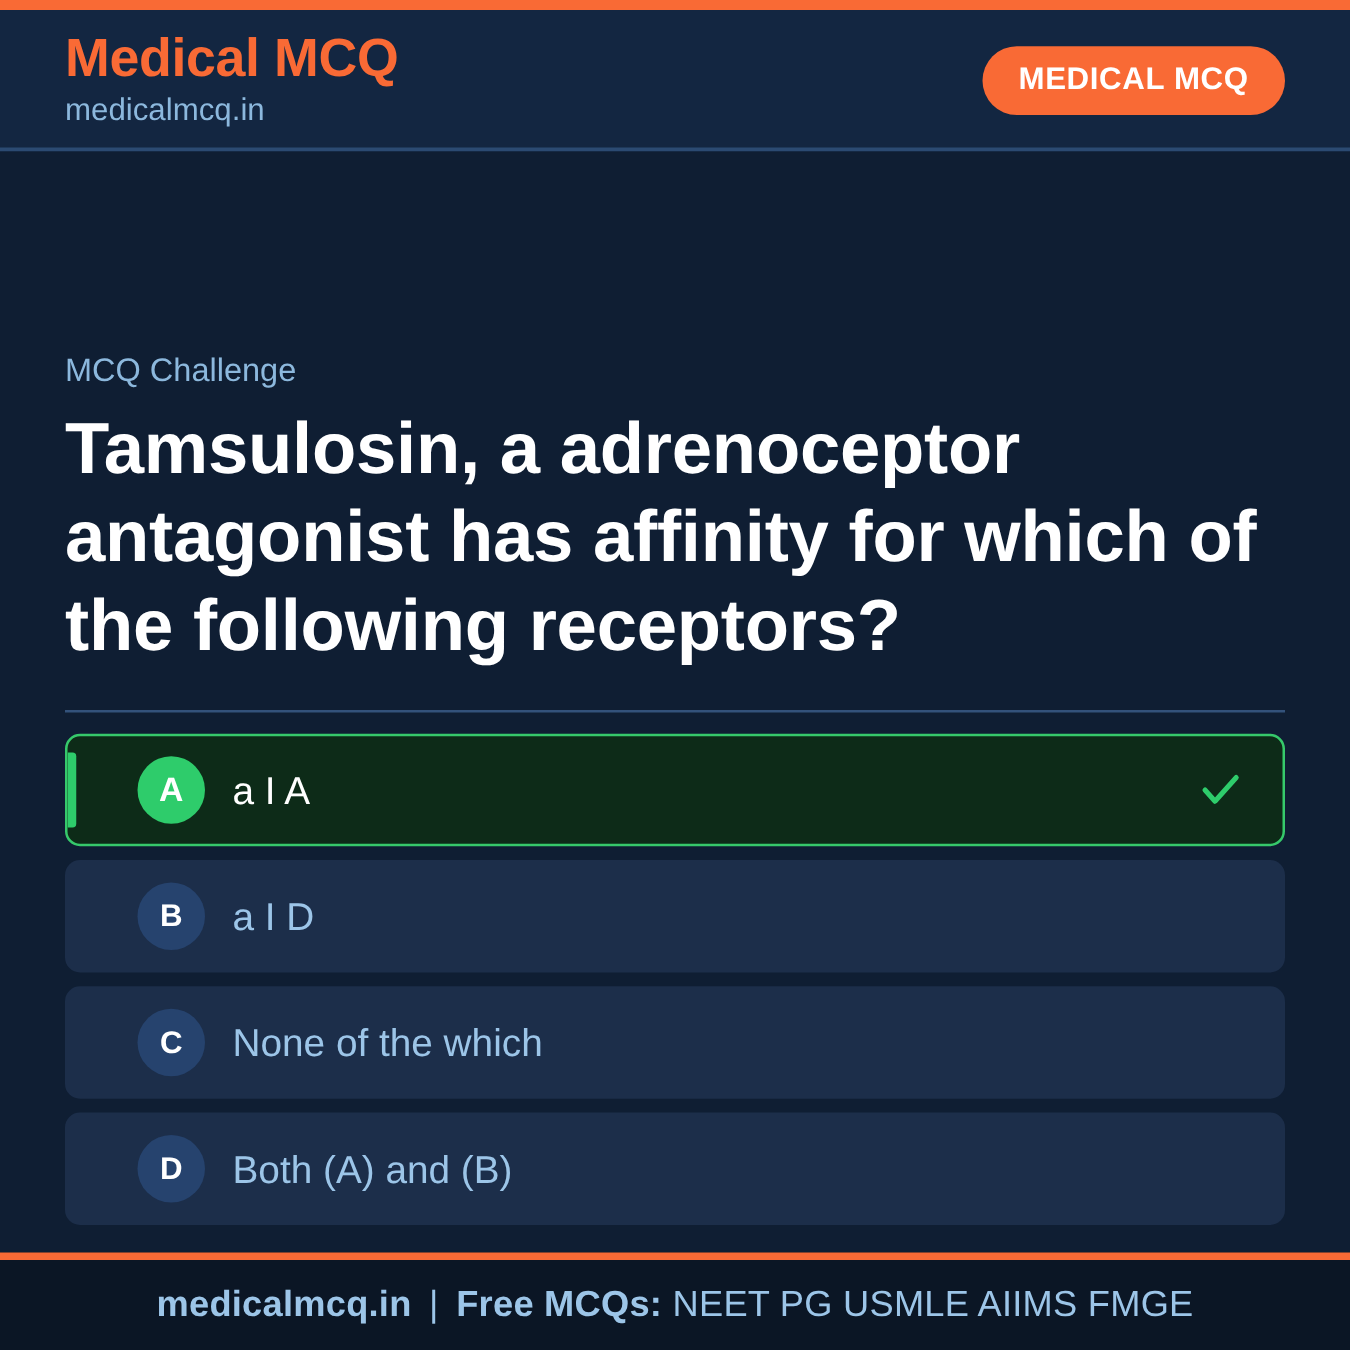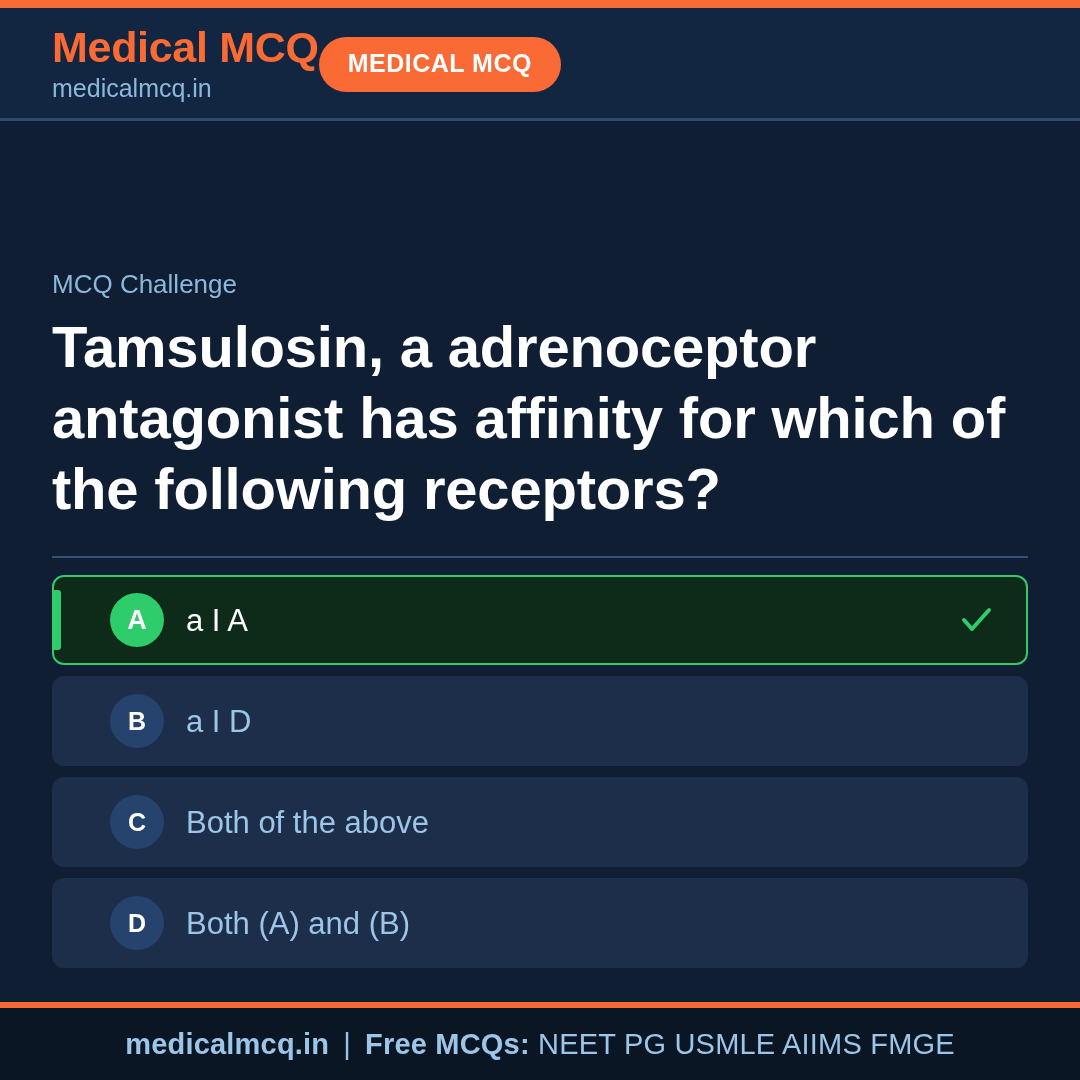--- a/index.html
+++ b/index.html
@@ -36,21 +36,21 @@
   
   .header {
     height: 113px;
     flex: none;
     background: #132641;
     border-bottom: 3px solid #2a4straight;
     border-bottom: 3px solid #2a4straight;
     position: relative;
     display: flex;
     align-items: center;
-    justify-content: flex-start;
+    justify-content: space-between;
     padding: 0 52px;
   }
   .header::after {
     content: "";
     position: absolute;
     left: 0; right: 0; bottom: 0;
     height: 3px;
     background: #2b4straight;
     background: #2b4a72;
   }
@@ -79,21 +79,21 @@
     font-weight: bold;
     letter-spacing: 0.5px;
     padding: 12px 29px 14px 29px;
     border-radius: 30px;
     white-space: nowrap;
   }
 
   
   .main {
     flex: 1 1 auto;
-    padding: 0 52px;
+    padding: 12px 52px;
     display: flex;
     flex-direction: column;
     position: relative;
   }
 
   .question-block { margin-top: 148px; }
 
   .eyebrow {
     font-size: 26px;
     color: #8cb8dd;
@@ -247,21 +247,21 @@
         </div>
       </div>
 
       <div class="option">
         <div class="badge">B</div>
         <div class="option-text">a I D</div>
       </div>
 
       <div class="option">
         <div class="badge">C</div>
-        <div class="option-text">Both of the above</div>
+        <div class="option-text">None of the which</div>
       </div>
 
       <div class="option">
         <div class="badge">D</div>
         <div class="option-text">Both (A) and (B)</div>
       </div>
 
     </div>
   </div>
 

